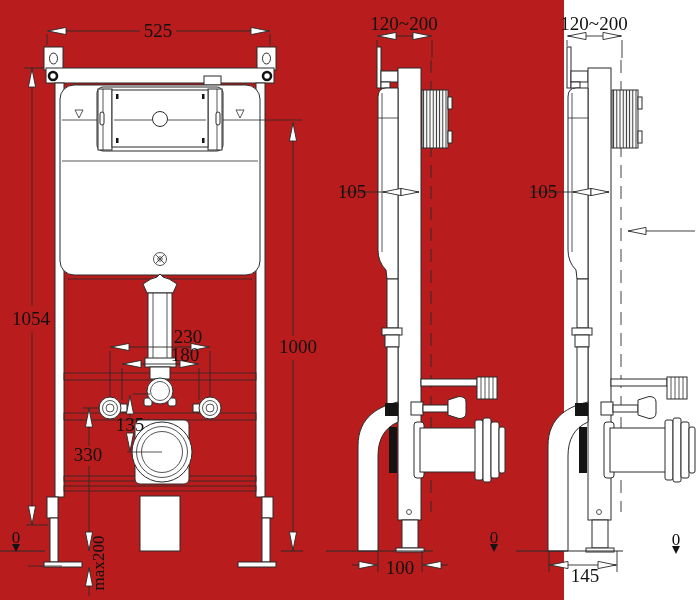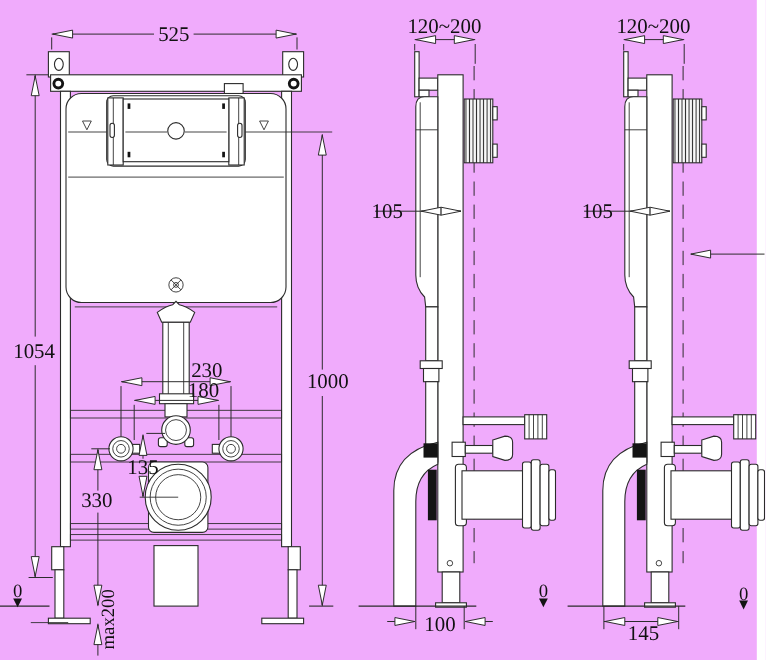--- a/index.html
+++ b/index.html
@@ -1,16 +1,16 @@
 <!DOCTYPE html>
 <html><head>
 <meta charset="utf-8">
 <style>
   html,body{margin:0;padding:0;background:#ffffff;}
-  .stage{width:688px;height:600px;background:#f0abfc;position:relative;font-family:"Liberation Serif",serif;}
+  .stage{width:564px;height:600px;background:#b91c1c;position:relative;font-family:"Liberation Serif",serif;}
   svg{display:block;}
   .ln{stroke:#2b2b2b;stroke-width:1;fill:none;}
   .thin{stroke:#2b2b2b;stroke-width:.8;fill:none;}
   .wfill{stroke:#2b2b2b;stroke-width:1;fill:#ffffff;}
   .dkfill{fill:#141414;stroke:none;}
   .dim{stroke:#2b2b2b;stroke-width:.9;fill:none;}
   .dimtxt{font-family:"Liberation Serif",serif;font-size:19px;fill:#111;}
   .smtxt{font-family:"Liberation Serif",serif;font-size:17px;fill:#111;}
   .dash{stroke:#2b2b2b;stroke-width:.9;fill:none;stroke-dasharray:13 8;}
 </style>

